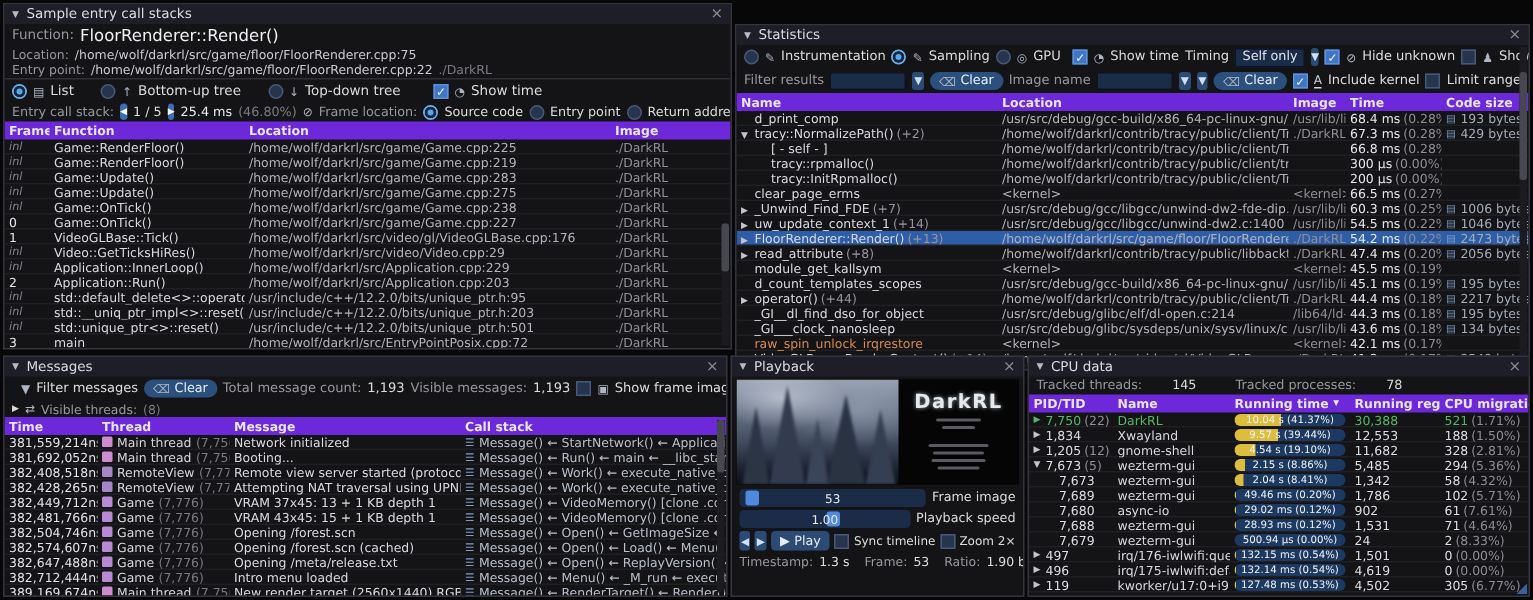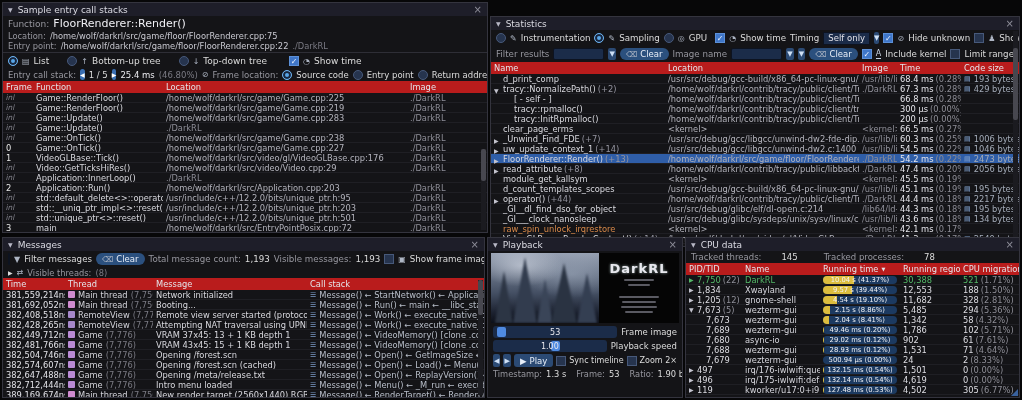--- a/index.html
+++ b/index.html
@@ -21,21 +21,21 @@
   .cb { flex:0 0 auto; width:10px; height:10px; background:#26344e; border:1px solid #47597a; display:flex; align-items:center; justify-content:center; font-size:8px; color:#eaf2ff; }
   .cb.checked { background:#3f76c8; border-color:#5c90d8; }
   .icon { color:#aeb6c4; font-size:8px; }
   .btn { display:flex; align-items:center; gap:3px; background:#2b507e; border-radius:7px; height:12px; padding:0 6px; font-size:8.5px; color:#e8eef8; }
   .sqbtn { display:flex; align-items:center; justify-content:center; background:#2b4a74; border-radius:2px; width:13px; height:12px; font-size:7px; color:#cfe0f5; }
   .input { background:#1b2c49; border:1px solid #0d1320; border-radius:2px; height:12px; }
   .select { display:flex; align-items:center; background:#1b2c49; border:1px solid #0d1320; height:13px; padding:0 4px; font-size:8.5px; color:#e2e2e8; }
   .navbtn { display:flex; align-items:center; justify-content:center; width:15px; height:11px; border-radius:6px; background:#3a6fb3; color:#fff; font-size:6px; }
   .a-icon { font-size:8px; color:#c8d2e2; border-bottom:1px solid #c8d2e2; line-height:1; }
 
-  .thead { display:grid; background:#b91c1c; font-size:8.3px; font-weight:normal; color:#e4e4ea; flex:0 0 12px; align-items:center; }
+  .thead { display:grid; background:#6d28d9; font-size:8.3px; font-weight:bold; color:#e4e4ea; flex:0 0 12px; align-items:center; }
   .thead > div { padding:0 3px; overflow:hidden; white-space:nowrap; }
   .tbody { flex:1; overflow:hidden; }
   .t-row { display:grid; align-items:center; height:10px; border-bottom:1px solid #1f1f24; }
   .t-row > div { padding:0 3px; overflow:hidden; white-space:nowrap; font-size:8.3px; }
   .t-row.selected { background:#2f5ea8; }
 
   
   .cs-grid { grid-template-columns:30px 130px 244px 1fr; }
   .cell.frame { color:#e8e8e8; }
   .cell.frame.inl { color:#83838c; font-style:italic; font-size:7.5px; }
@@ -181,20 +181,21 @@
         </div>
         <div class="t-row cs-grid">
           <div class="cell frame inl">inl</div>
           <div class="cell fn">Game::Update()</div>
           <div class="cell loc">/home/wolf/darkrl/src/game/Game.cpp:283</div>
           <div class="cell img">./DarkRL</div>
         </div>
         <div class="t-row cs-grid">
           <div class="cell frame inl">inl</div>
           <div class="cell fn">Game::Update()</div>
+          <div class="cell loc">/home/wolf/darkrl/src/game/Game.cpp:275</div>
           <div class="cell img">./DarkRL</div>
         </div>
         <div class="t-row cs-grid">
           <div class="cell frame inl">inl</div>
           <div class="cell fn">Game::OnTick()</div>
           <div class="cell loc">/home/wolf/darkrl/src/game/Game.cpp:238</div>
           <div class="cell img">./DarkRL</div>
         </div>
         <div class="t-row cs-grid">
           <div class="cell frame">0</div>
@@ -210,20 +211,21 @@
         </div>
         <div class="t-row cs-grid">
           <div class="cell frame inl">inl</div>
           <div class="cell fn">Video::GetTicksHiRes()</div>
           <div class="cell loc">/home/wolf/darkrl/src/video/Video.cpp:29</div>
           <div class="cell img">./DarkRL</div>
         </div>
         <div class="t-row cs-grid">
           <div class="cell frame inl">inl</div>
           <div class="cell fn">Application::InnerLoop()</div>
+          <div class="cell loc">/home/wolf/darkrl/src/Application.cpp:229</div>
           <div class="cell img">./DarkRL</div>
         </div>
         <div class="t-row cs-grid">
           <div class="cell frame">2</div>
           <div class="cell fn">Application::Run()</div>
           <div class="cell loc">/home/wolf/darkrl/src/Application.cpp:203</div>
           <div class="cell img">./DarkRL</div>
         </div>
         <div class="t-row cs-grid">
           <div class="cell frame inl">inl</div>

